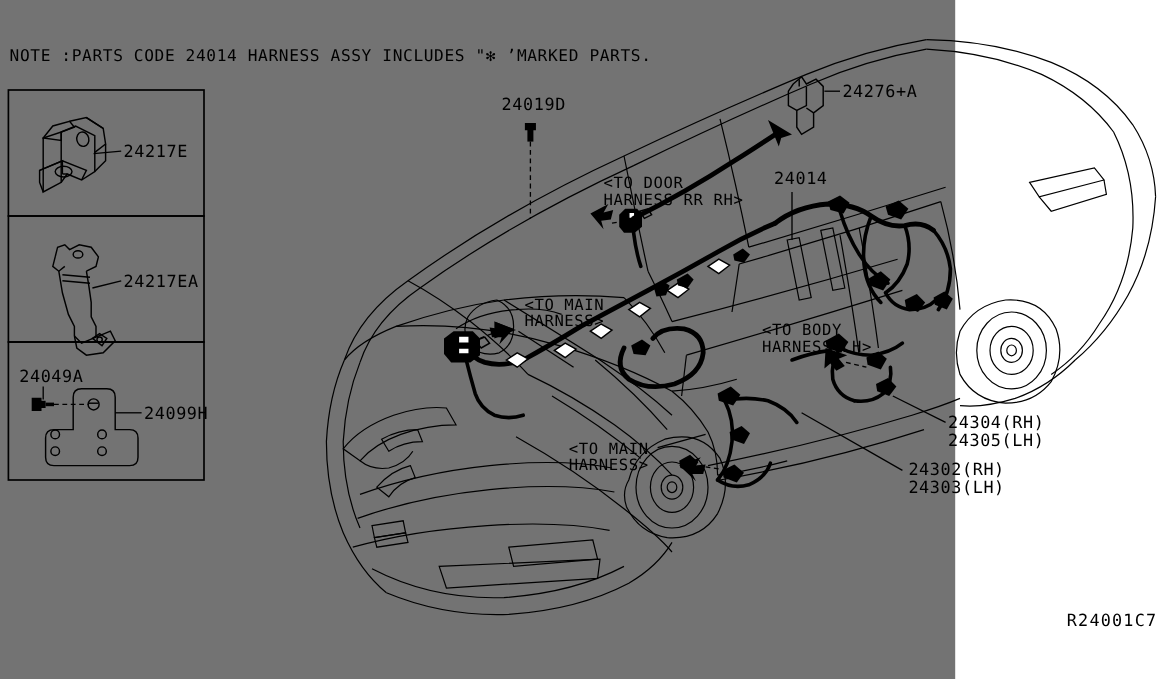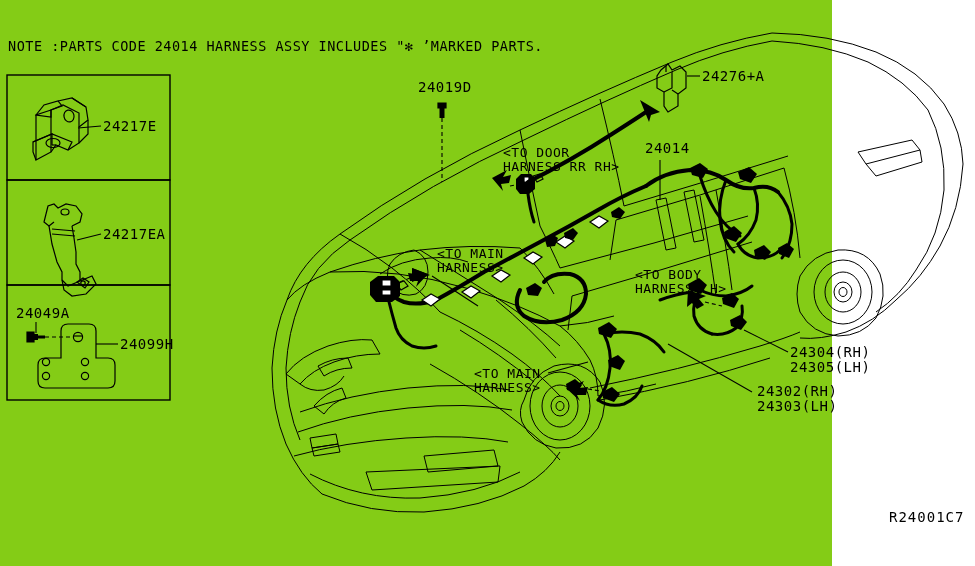--- a/index.html
+++ b/index.html
@@ -1,18 +1,18 @@
 <!DOCTYPE html>
 <html><head>
 <meta charset="utf-8">
 <style>
   html,body{margin:0;padding:0;background:#ffffff;}
   body{width:975px;height:566px;overflow:hidden;
        font-family:"DejaVu Sans Mono","Liberation Mono",monospace;color:#000;}
-  #sheet{position:relative;width:796px;height:566px;background:#84cc16;padding-left:36px;}
+  #sheet{position:relative;width:796px;height:566px;background:#737373;}
   svg{position:absolute;left:0;top:0;}
   .dgm{width:975px;height:566px;}
   text{font-family:"DejaVu Sans Mono","Liberation Mono",monospace;fill:#000;
        letter-spacing:0.5px;}
   .t-note{font-size:13.5px;}
   .t-lbl{font-size:14px;}
   .t-cal{font-size:13px;}
   .t-dwg{font-size:14px;letter-spacing:1px;}
   .ln{fill:none;stroke:#000;stroke-width:1;}
   .ln-b{fill:none;stroke:#000;stroke-width:1.2;}

